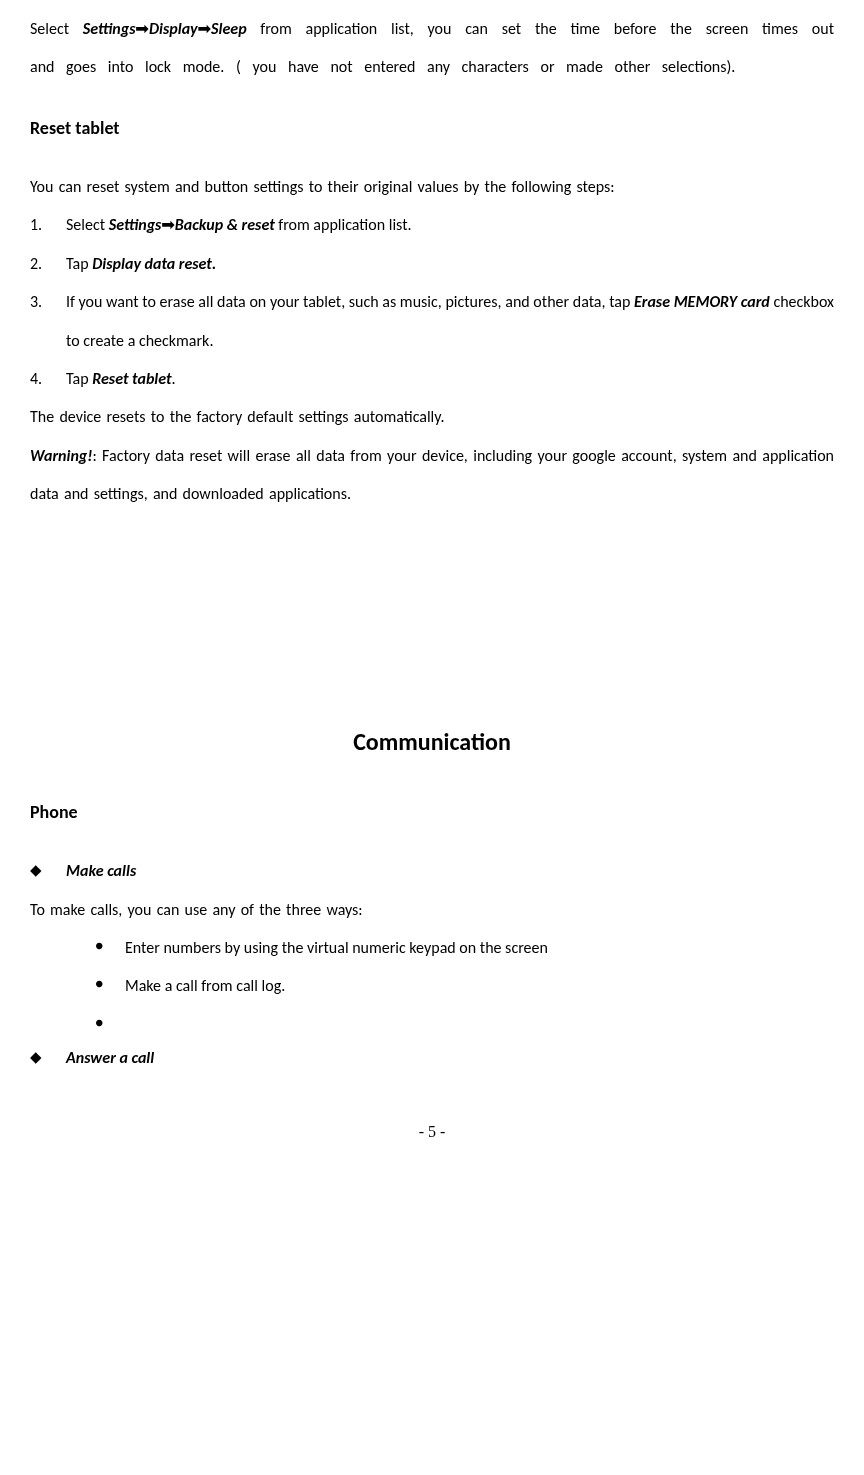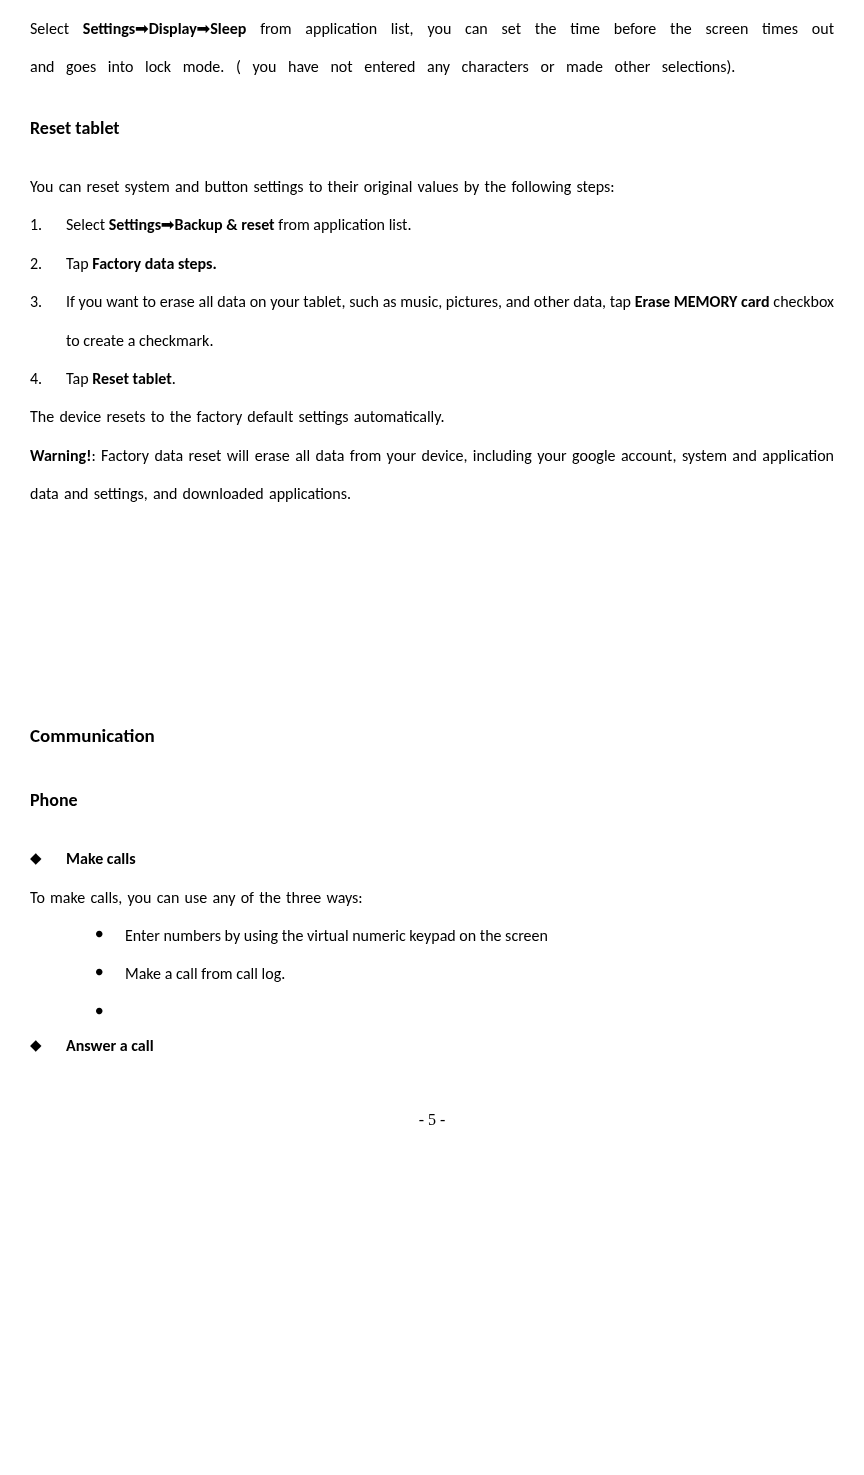--- a/index.html
+++ b/index.html
@@ -25,23 +25,24 @@
       word-spacing: 0.5em;
     }
     .heading-sub {
       font-weight: bold;
       font-size: 18px;
       margin-top: 20px;
       margin-bottom: 18px;
     }
     .heading-main {
       font-weight: bold;
-      font-size: 19px;
+      font-size: 24px;
       margin-top: 200px;
       margin-bottom: 18px;
+      text-align: center;
     }
     .numbered-item {
       display: flex;
       gap: 18px;
     }
     .numbered-item .num {
       min-width: 18px;
     }
     .numbered-item .content {
       flex: 1;
@@ -65,20 +66,21 @@
       min-width: 10px;
       font-size: 14px;
     }
     .arrow {
       font-weight: bold;
       display: inline-block;
       vertical-align: baseline;
     }
     .bold {
       font-weight: bold;
+      font-style: italic;
     }
     .footer {
       text-align: center;
       font-family: "Times New Roman", serif;
       margin-top: 35px;
       font-size: 16px;
     }
   </style>
 </head>
 <body>
@@ -96,21 +98,21 @@
   <div class="numbered-item">
     <div class="num">1.</div>
     <div class="content">
       <span>Select </span><span class="bold">Settings</span><span class="arrow">➟</span><span class="bold">Backup &amp; reset</span><span> from application list.</span>
     </div>
   </div>
 
   <div class="numbered-item">
     <div class="num">2.</div>
     <div class="content">
-      <span>Tap </span><span class="bold">Factory data steps.</span>
+      <span>Tap </span><span class="bold">Display data reset.</span>
     </div>
   </div>
 
   <div class="numbered-item">
     <div class="num">3.</div>
     <div class="content">
       <span>If you want to erase all data on your tablet, such as music, pictures, and other data, tap </span><span class="bold">Erase MEMORY card</span><span> checkbox to create a checkmark.</span>
     </div>
   </div>
 

